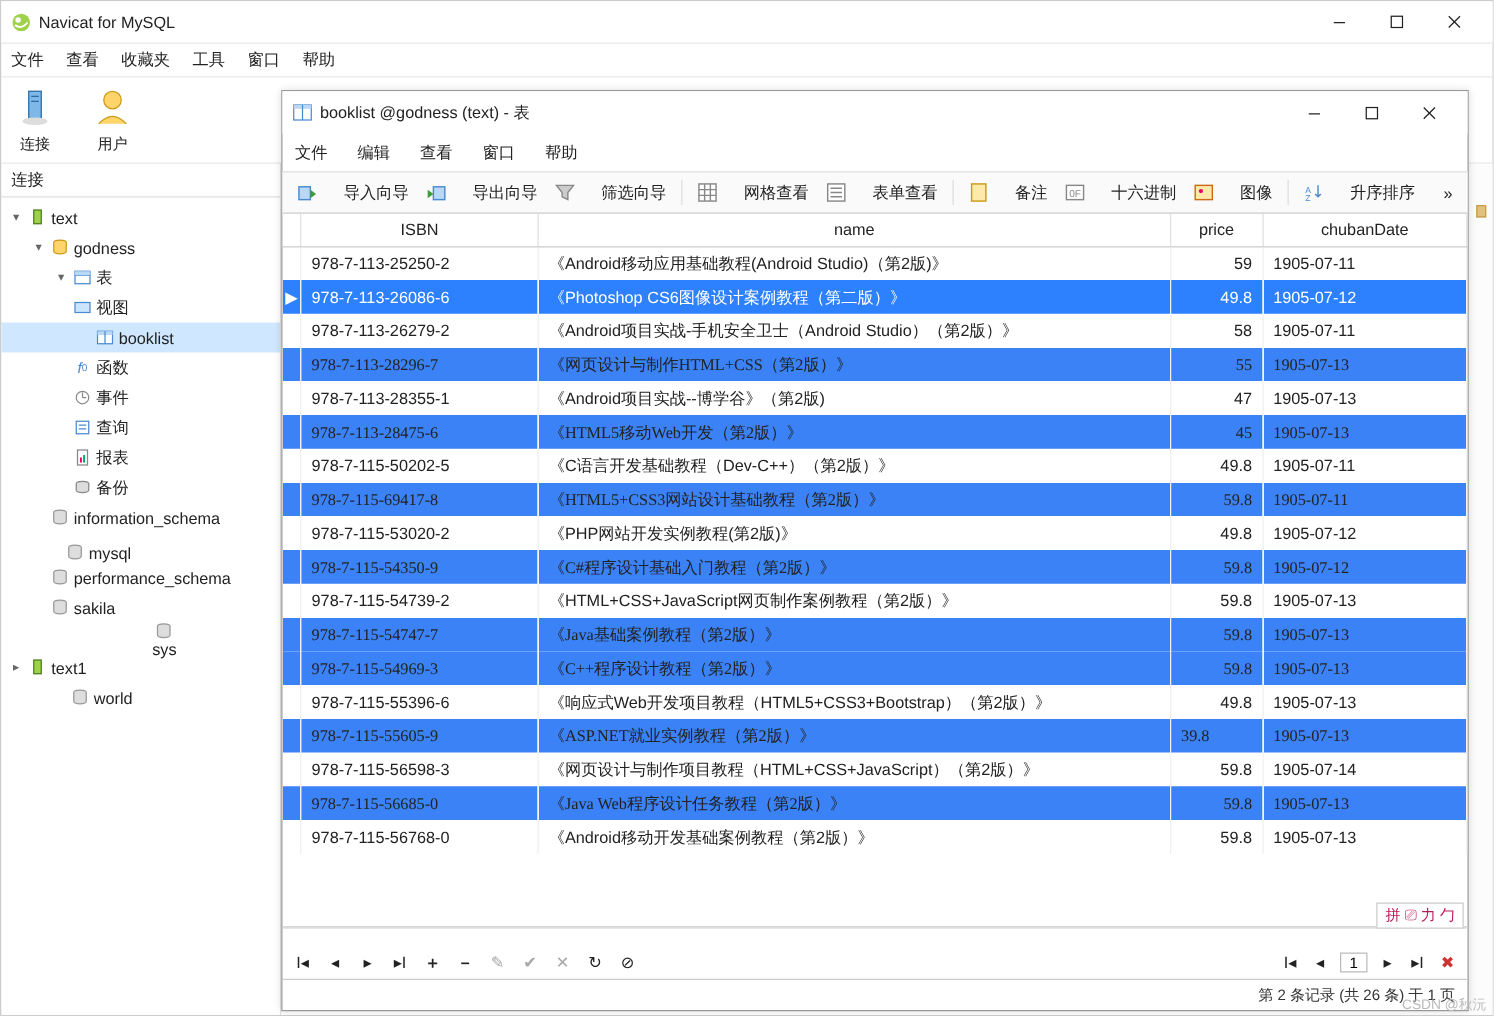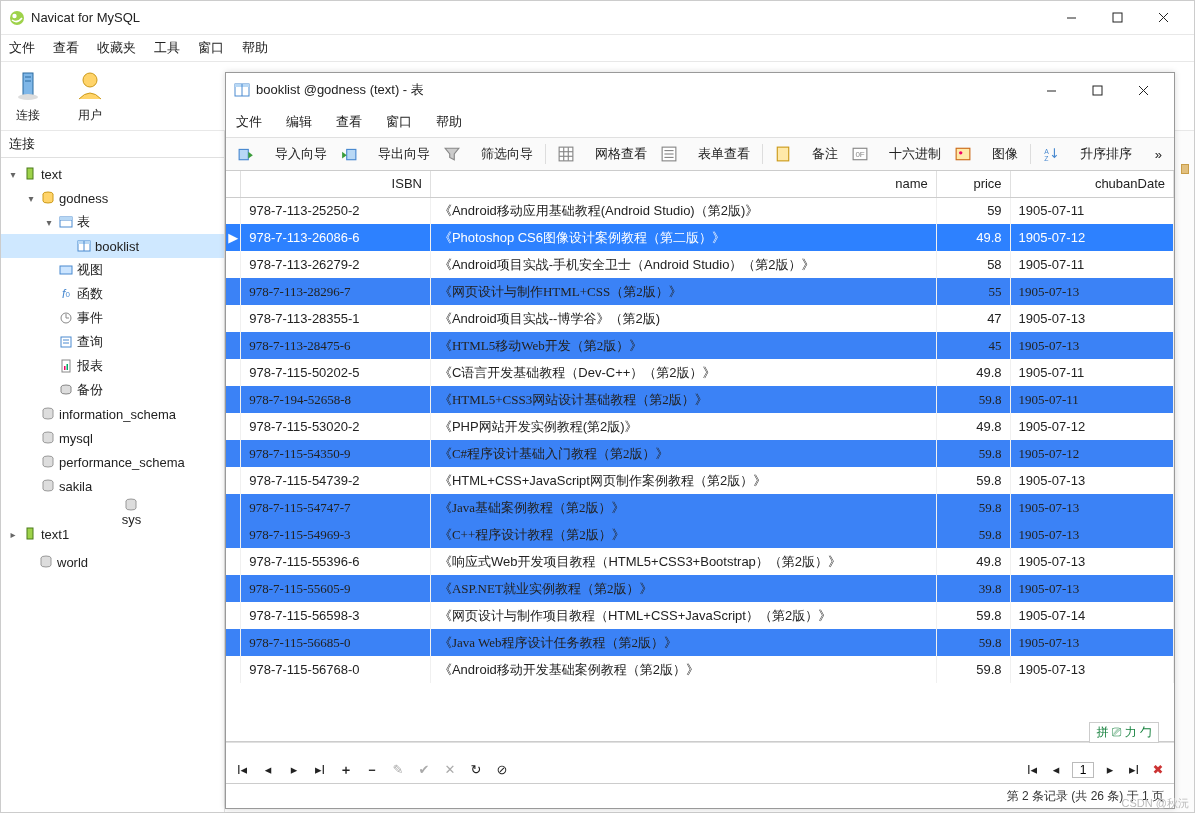--- a/index.html
+++ b/index.html
@@ -37,38 +37,38 @@
 .sub-titlebar { height: 34px; display: flex; align-items: center; padding: 0 8px; background: #fff; }
 .sub-titlebar .ico { width: 16px; height: 16px; margin-right: 6px; }
 .sub-menubar { height: 30px; display: flex; align-items: center; padding: 0 10px; gap: 24px; font-size: 13px; }
 .sub-toolbar { height: 34px; display: flex; align-items: center; padding: 0 6px; border-top: 1px solid #e0e0e0; border-bottom: 1px solid #ccc; gap: 2px; font-size: 13px; background: #fafafa; }
 .stb { display: flex; align-items: center; gap: 21px; padding: 2px 6px; }
 .stb .si { width: 16px; height: 16px; display: flex; align-items: center; justify-content: center; }
 .vsep { width: 1px; height: 20px; background: #ddd; margin: 0 4px; }
 
 .grid-wrap { flex: 1; overflow: hidden; position: relative; border-bottom: 1px solid #ccc; }
 table.grid { width: 100%; border-collapse: collapse; font-size: 13px; table-layout: fixed; }
-table.grid th { text-align: right; background: #fff; border-right: 1px solid #e0e0e0; border-bottom: 1px solid #ccc; padding: 4px 8px; font-weight: normal; height: 26px; }
+table.grid th { text-align: center; background: #fff; border-right: 1px solid #e0e0e0; border-bottom: 1px solid #ccc; padding: 4px 8px; font-weight: normal; height: 26px; }
 table.grid td { padding: 4px 8px; border-right: 1px solid #f0f0f0; height: 27px; white-space: nowrap; overflow: hidden; }
 table.grid tr.alt td { background: #3b82f6; font-family: Liberation Serif, serif; }
 table.grid tr.sel td { background: #2d81ff; color: #fff; }
 .rowmark { width: 14px; text-align: center; padding: 0 !important; }
 .col-isbn { width: 180px; }
 .col-name { width: 480px; }
 .col-price { width: 70px; text-align: right; }
 .col-date { width: 155px; }
 
 .nav-bar { height: 28px; display: flex; align-items: center; padding: 0 8px; gap: 10px; border-bottom: 1px solid #ccc; color: #222; }
 .nav-bar .nbtn { width: 16px; display: flex; align-items: center; justify-content: center; }
 .nav-bar .nbtn.faded { color: #aaa; }
 .nav-bar .nright { margin-left: auto; display: flex; align-items: center; gap: 8px; }
 .status-bar { height: 24px; display: flex; align-items: center; justify-content: flex-end; padding: 0 10px; font-size: 12px; color: #333; }
 
 .watermark { position: absolute; right: 6px; bottom: 2px; font-size: 11px; color: #bbb; }
-.ime-box { position: absolute; right: 36px; bottom: 70px; border: 1px solid #ccc; padding: 1px 6px; font-size: 12px; background: #fff; color: #15803d; }
+.ime-box { position: absolute; right: 24px; bottom: 70px; border: 1px solid #ccc; padding: 1px 6px; font-size: 12px; background: #fff; color: #be185d; }
 
 .left-strip { position: absolute; right: 6px; top: 164px; width: 8px; height: 10px; background: #e2c07f; border: 1px solid #c99e4a; }
 </style>
 </head>
 <body>
 
 <div class="main-window">
   <div class="main-titlebar">
     <span class="app-icon">
       <svg viewBox="0 0 16 16">
@@ -153,39 +153,39 @@
           <span class="tw">▾</span>
           <span class="tic">
               <svg viewBox="0 0 14 14">
                 <rect x="1" y="2" width="12" height="10" fill="#fff" stroke="#4a8ad0"></rect>
                 <line x1="1" y1="5" x2="13" y2="5" stroke="#4a8ad0"></line>
                 <rect x="1" y="2" width="12" height="3" fill="#b8d8f5"></rect>
               </svg>
             </span>
           <span>表</span>
         </div>
+        <div class="tree-row" style="padding-left:56px;">
+            <span class="tic">
+              <svg viewBox="0 0 14 14">
+                <rect x="1" y="3" width="12" height="8" fill="#cce5ff" stroke="#4a8ad0"></rect>
+              </svg>
+            </span>
+            <span>视图</span>
+          </div>
+
         <div class="tree-row selected" style="padding-left:74px;">
           <span class="tic">
               <svg viewBox="0 0 14 14">
                 <rect x="1" y="2" width="12" height="10" fill="#fff" stroke="#4a8ad0"></rect>
                 <rect x="1" y="2" width="12" height="3" fill="#b8d8f5"></rect>
                 <line x1="7" y1="2" x2="7" y2="12" stroke="#4a8ad0"></line>
               </svg>
             </span>
           <span>booklist</span>
         </div>
-
-        <div class="tree-row" style="padding-left:56px;">
-            <span class="tic">
-              <svg viewBox="0 0 14 14">
-                <rect x="1" y="3" width="12" height="8" fill="#cce5ff" stroke="#4a8ad0"></rect>
-              </svg>
-            </span>
-            <span>视图</span>
-          </div>
         <div class="tree-row" style="padding-left:56px;">
             <span class="tic">
               <span style="font-style:italic;color:#4a8ad0;font-size:12px;">f</span>
               <sub style="font-size:8px;color:#4a8ad0;">0</sub>
             </span>
             <span>函数</span>
           </div>
         <div class="tree-row" style="padding-left:56px;">
             <span class="tic">
               <svg viewBox="0 0 14 14">
@@ -228,21 +228,21 @@
 
         <div class="tree-row" style="padding-left:38px;">
             <span class="tic">
               <svg viewBox="0 0 14 14">
                 <ellipse cx="7" cy="3" rx="5" ry="2" fill="#ddd" stroke="#999"></ellipse>
                 <path d="M2 3 v7 a5 2 0 0 0 10 0 v-7" fill="#ddd" stroke="#999"></path>
               </svg>
             </span>
             <span>information_schema</span>
           </div>
-        <div class="tree-row" style="padding-left:38px;">
+        <div class="tree-row" style="padding-left:50px;align-items:flex-end;">
             <span class="tic">
               <svg viewBox="0 0 14 14">
                 <ellipse cx="7" cy="3" rx="5" ry="2" fill="#ddd" stroke="#999"></ellipse>
                 <path d="M2 3 v7 a5 2 0 0 0 10 0 v-7" fill="#ddd" stroke="#999"></path>
               </svg>
             </span>
             <span>mysql</span>
           </div>
         <div class="tree-row" style="padding-left:38px;">
             <span class="tic">
@@ -273,21 +273,21 @@
           </div>
         <div class="tree-row" style="padding-left:4px;">
             <span class="tw">▸</span>
             <span class="tic">
               <svg viewBox="0 0 14 14">
                 <rect x="4" y="1" width="6" height="11" fill="#9ed24a" stroke="#4a7a1a"></rect>
               </svg>
             </span>
             <span>text1</span>
           </div>
-        <div class="tree-row" style="padding-left:36px;align-items:flex-end;">
+        <div class="tree-row" style="padding-left:54px;">
             <span class="tic">
               <svg viewBox="0 0 14 14">
                 <ellipse cx="7" cy="3" rx="5" ry="2" fill="#ddd" stroke="#999"></ellipse>
                 <path d="M2 3 v7 a5 2 0 0 0 10 0 v-7" fill="#ddd" stroke="#999"></path>
               </svg>
             </span>
             <span>world</span>
           </div>
       </div>
     </div>
@@ -479,21 +479,21 @@
           </tr>
           <tr>
             <td class="rowmark"></td>
             <td class="col-isbn">978-7-115-50202-5</td>
             <td class="col-name">《C语言开发基础教程（Dev-C++）（第2版）》</td>
             <td class="col-price" style="text-align: right;">49.8</td>
             <td class="col-date">1905-07-11</td>
           </tr>
           <tr class="alt">
             <td class="rowmark"></td>
-            <td class="col-isbn">978-7-194-52658-8</td>
+            <td class="col-isbn">978-7-115-69417-8</td>
             <td class="col-name">《HTML5+CSS3网站设计基础教程（第2版）》</td>
             <td class="col-price" style="text-align: right;">59.8</td>
             <td class="col-date">1905-07-11</td>
           </tr>
           <tr>
             <td class="rowmark"></td>
             <td class="col-isbn">978-7-115-53020-2</td>
             <td class="col-name">《PHP网站开发实例教程(第2版)》</td>
             <td class="col-price" style="text-align: right;">49.8</td>
             <td class="col-date">1905-07-12</td>
@@ -530,21 +530,21 @@
             <td class="rowmark"></td>
             <td class="col-isbn">978-7-115-55396-6</td>
             <td class="col-name">《响应式Web开发项目教程（HTML5+CSS3+Bootstrap）（第2版）》</td>
             <td class="col-price" style="text-align: right;">49.8</td>
             <td class="col-date">1905-07-13</td>
           </tr>
           <tr class="alt">
             <td class="rowmark"></td>
             <td class="col-isbn">978-7-115-55605-9</td>
             <td class="col-name">《ASP.NET就业实例教程（第2版）》</td>
-            <td class="col-price" style="text-align: right;">39.8</td>
+            <td class="col-price" style="text-align: left;">39.8</td>
             <td class="col-date">1905-07-13</td>
           </tr>
           <tr>
             <td class="rowmark"></td>
             <td class="col-isbn">978-7-115-56598-3</td>
             <td class="col-name">《网页设计与制作项目教程（HTML+CSS+JavaScript）（第2版）》</td>
             <td class="col-price" style="text-align: right;">59.8</td>
             <td class="col-date">1905-07-14</td>
           </tr>
           <tr class="alt">

